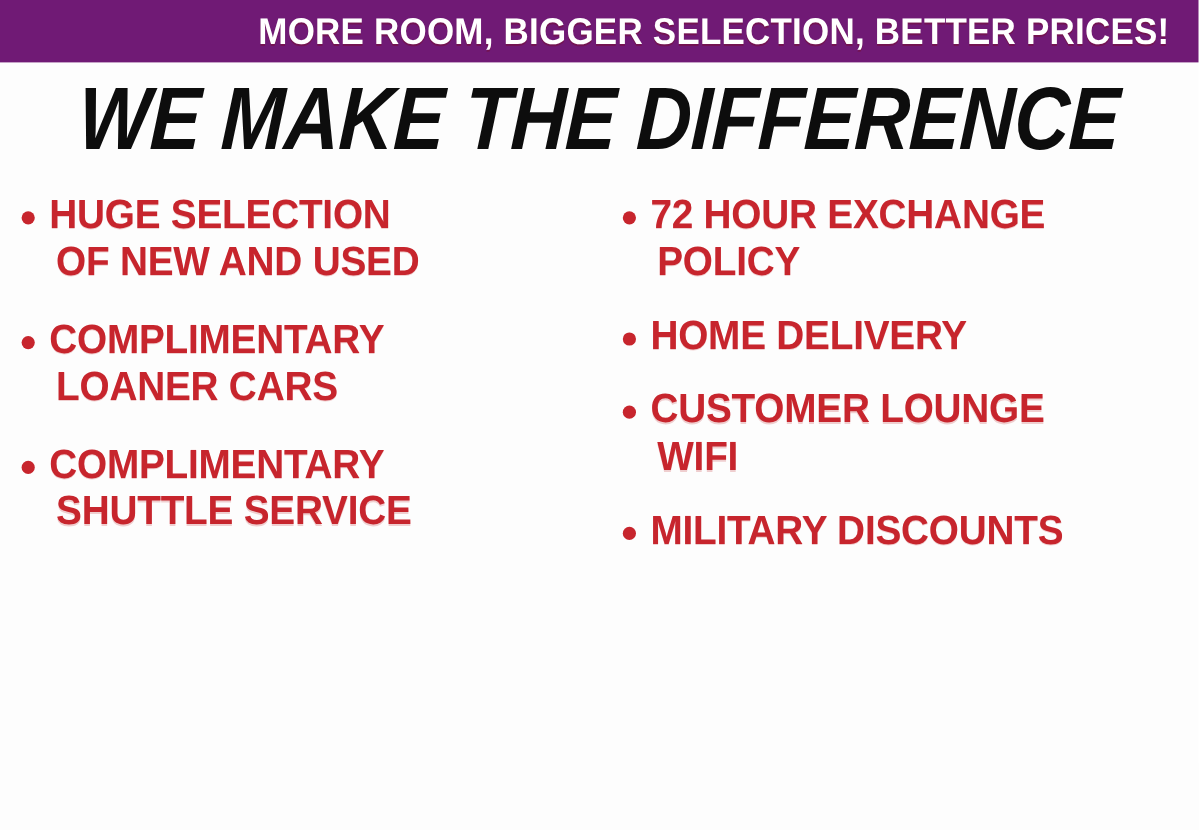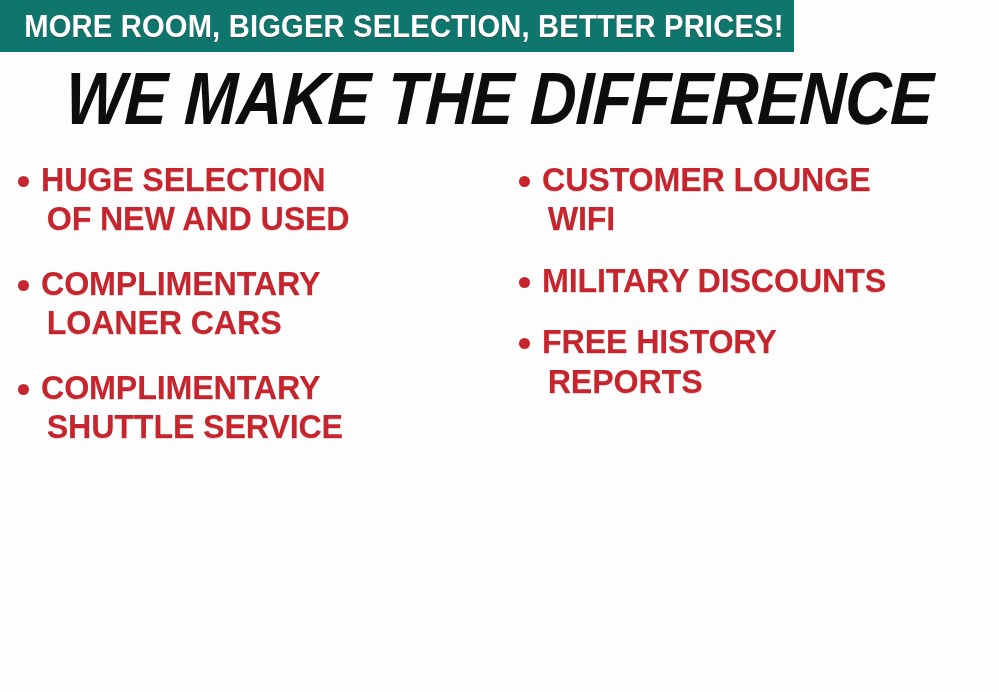--- a/index.html
+++ b/index.html
@@ -17,26 +17,26 @@
     overflow: hidden;
     font-family: "Liberation Sans", sans-serif;
     -webkit-font-smoothing: antialiased;
   }
 
   
   .top-banner {
     position: absolute;
     left: 0;
     top: 0;
-    width: 794px;
+    width: 999px;
     height: 52px;
-    background: #0f766e;
+    background: #701a75;
     display: flex;
     align-items: center;
-    justify-content: flex-start;
+    justify-content: flex-end;
     box-sizing: border-box;
   }
 
   .top-banner-text {
     color: #ffffff;
     font-family: "Liberation Sans", sans-serif;
     font-weight: bold;
     font-size: 31px;
     letter-spacing: 0.2px;
     line-height: 1;
@@ -168,33 +168,39 @@
           <span class="bullet-text">
             <span class="bullet-line">COMPLIMENTARY</span>
             <span class="bullet-line">SHUTTLE SERVICE</span>
           </span>
         </div>
       </div>
     <div class="column right">
         <div class="bullet-item">
           <span class="bullet-dot"></span>
           <span class="bullet-text">
+            <span class="bullet-line">72 HOUR EXCHANGE</span>
+            <span class="bullet-line">POLICY</span>
+          </span>
+        </div>
+        <div class="bullet-item">
+          <span class="bullet-dot"></span>
+          <span class="bullet-text">
+            <span class="bullet-line">HOME DELIVERY</span>
+          </span>
+        </div>
+        <div class="bullet-item">
+          <span class="bullet-dot"></span>
+          <span class="bullet-text">
             <span class="bullet-line">CUSTOMER LOUNGE</span>
             <span class="bullet-line">WIFI</span>
           </span>
         </div>
         <div class="bullet-item">
           <span class="bullet-dot"></span>
           <span class="bullet-text">
             <span class="bullet-line">MILITARY DISCOUNTS</span>
           </span>
         </div>
-        <div class="bullet-item">
-          <span class="bullet-dot"></span>
-          <span class="bullet-text">
-            <span class="bullet-line">FREE HISTORY</span>
-            <span class="bullet-line">REPORTS</span>
-          </span>
-        </div>
       </div>
   </div>
 
 </div>
 
 </body></html>

